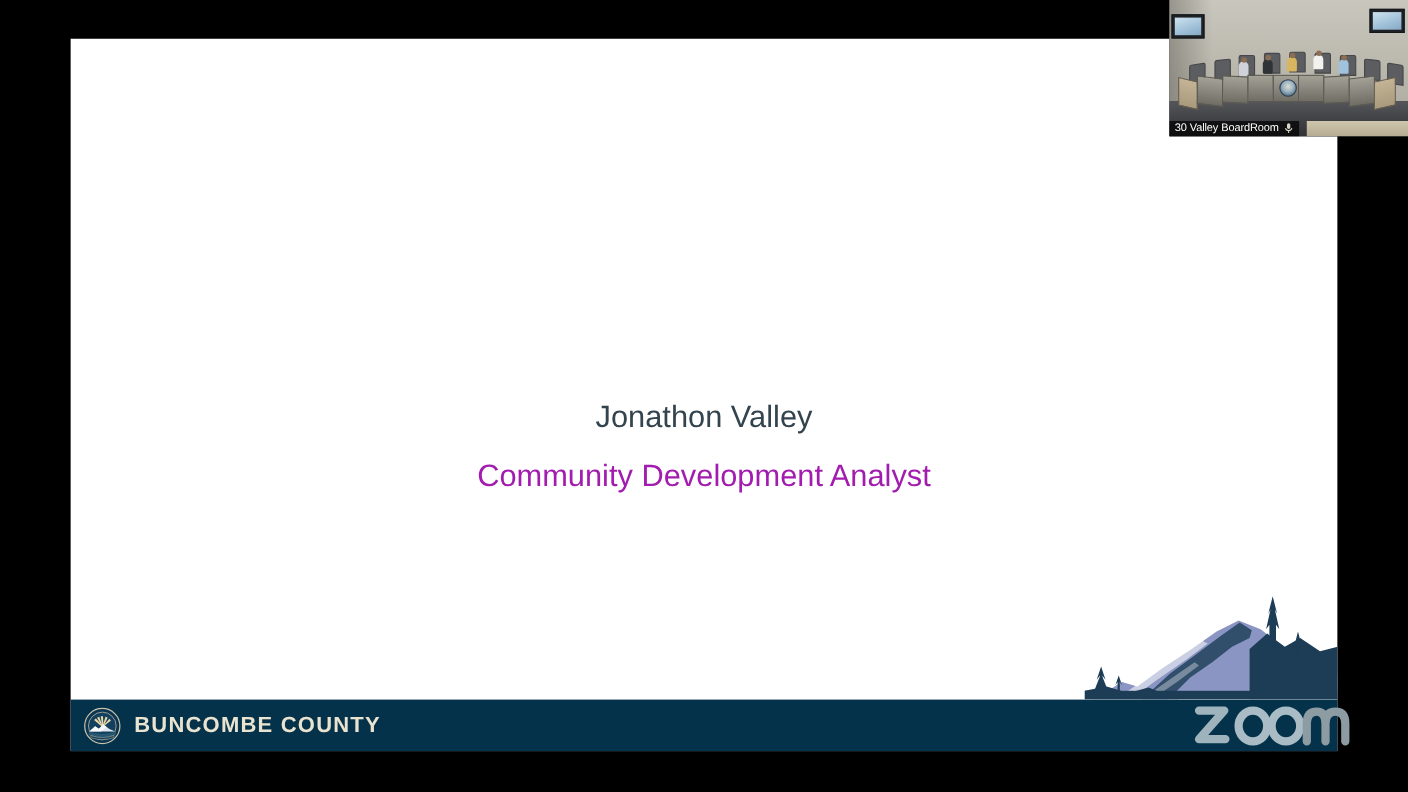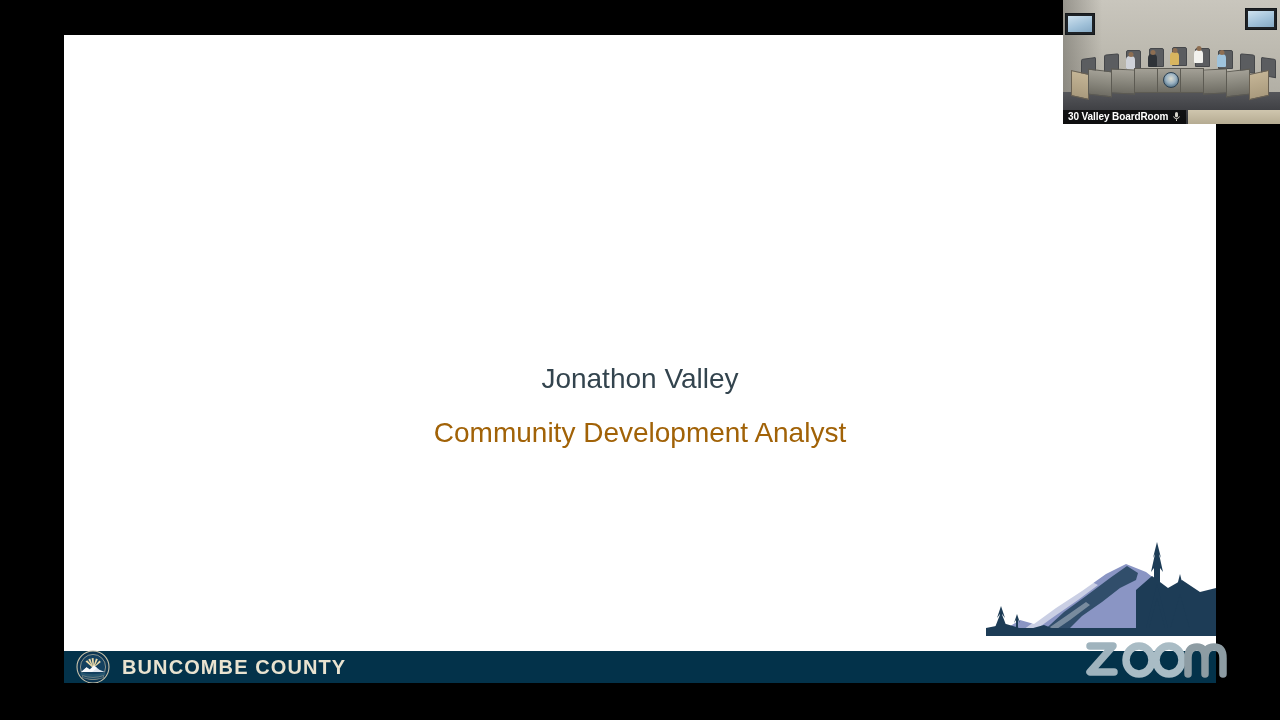--- a/index.html
+++ b/index.html
@@ -65,21 +65,21 @@
     font-weight: normal;
     color: #33444e;
     line-height: 1.0;
     margin: 0 0 26px 0;
   }
 
   #slide-role {
     font-family: "Liberation Sans", sans-serif;
     font-size: 28px;
     font-weight: normal;
-    color: #a16207;
+    color: #a21caf;
     line-height: 1.0;
     margin: 0;
   }
 
   
   #mountain-art {
     position: absolute;
     right: 0;
     bottom: 0;
     width: 230px;
@@ -87,21 +87,21 @@
     z-index: 2;
   }
   #mountain-art svg { display: block; width: 100%; height: 100%; }
 
   
   #slide-footer {
     position: absolute;
     left: 0;
     right: 0;
     bottom: 0;
-    height: 32px;
+    height: 47px;
     background: #03324a;
     z-index: 6;
     display: flex;
     align-items: center;
     padding-left: 12px;
     box-sizing: border-box;
   }
 
   #county-seal {
     width: 34px;
@@ -243,21 +243,21 @@
     display: flex;
     align-items: center;
     gap: 4px;
     background: rgba(0,0,0,0.72);
     padding: 1px 5px 2px 5px;
     z-index: 20;
   }
   #video-label-text {
     font-family: "Liberation Sans", sans-serif;
     font-size: 10px;
-    font-weight: bold;
+    font-weight: normal;
     color: #ffffff;
     white-space: nowrap;
     letter-spacing: -0.1px;
   }
   #video-mic-icon {
     width: 9px;
     height: 11px;
     flex: 0 0 auto;
   }
   #video-mic-icon svg { display: block; width: 100%; height: 100%; }

